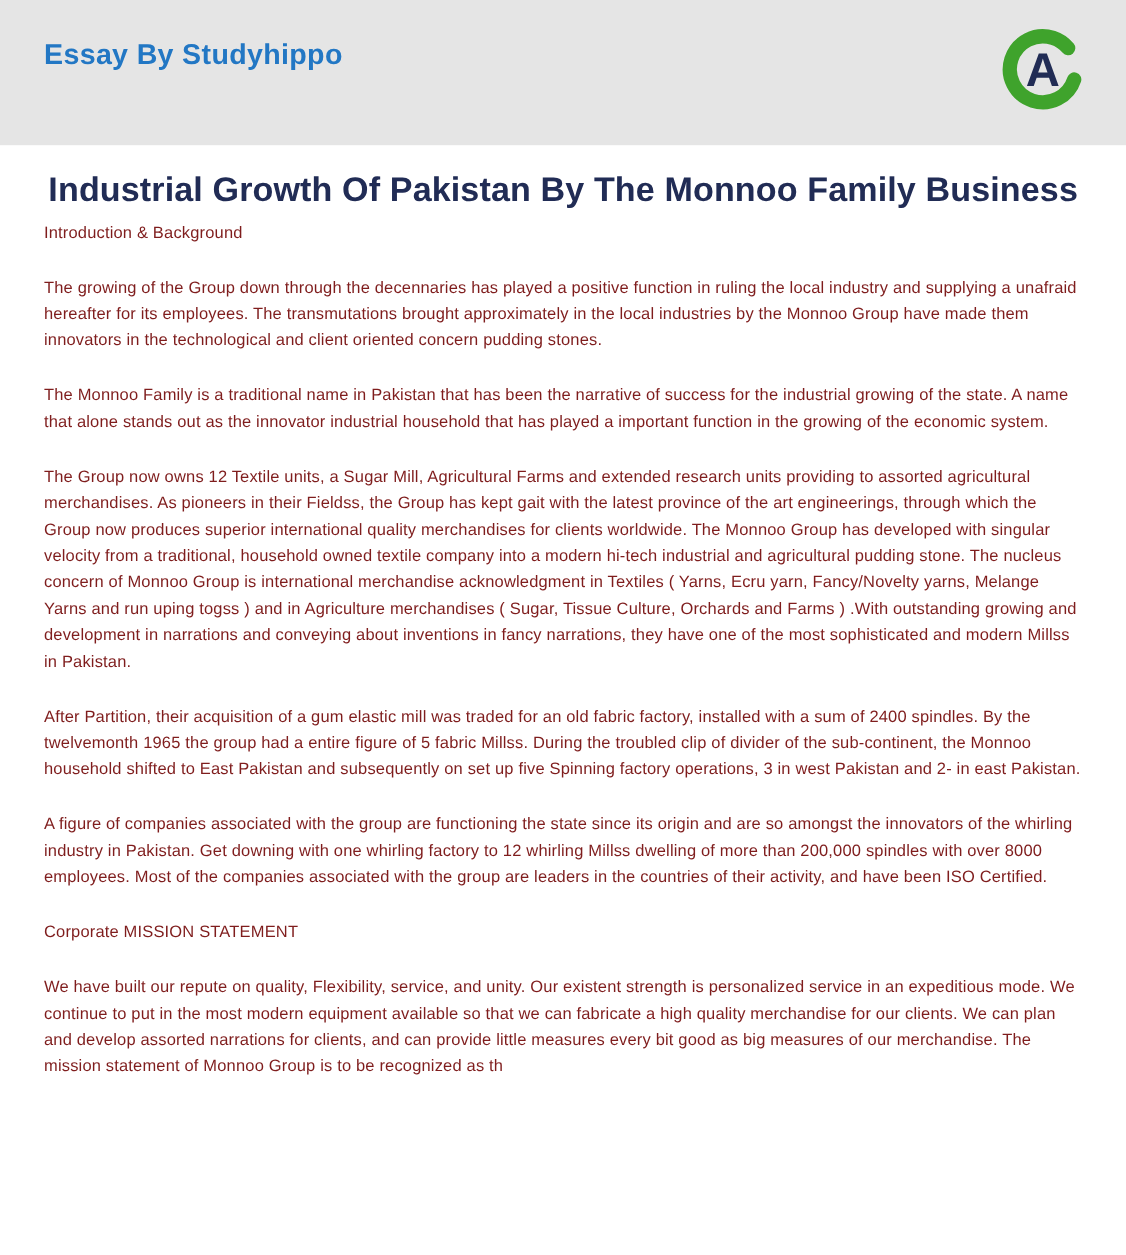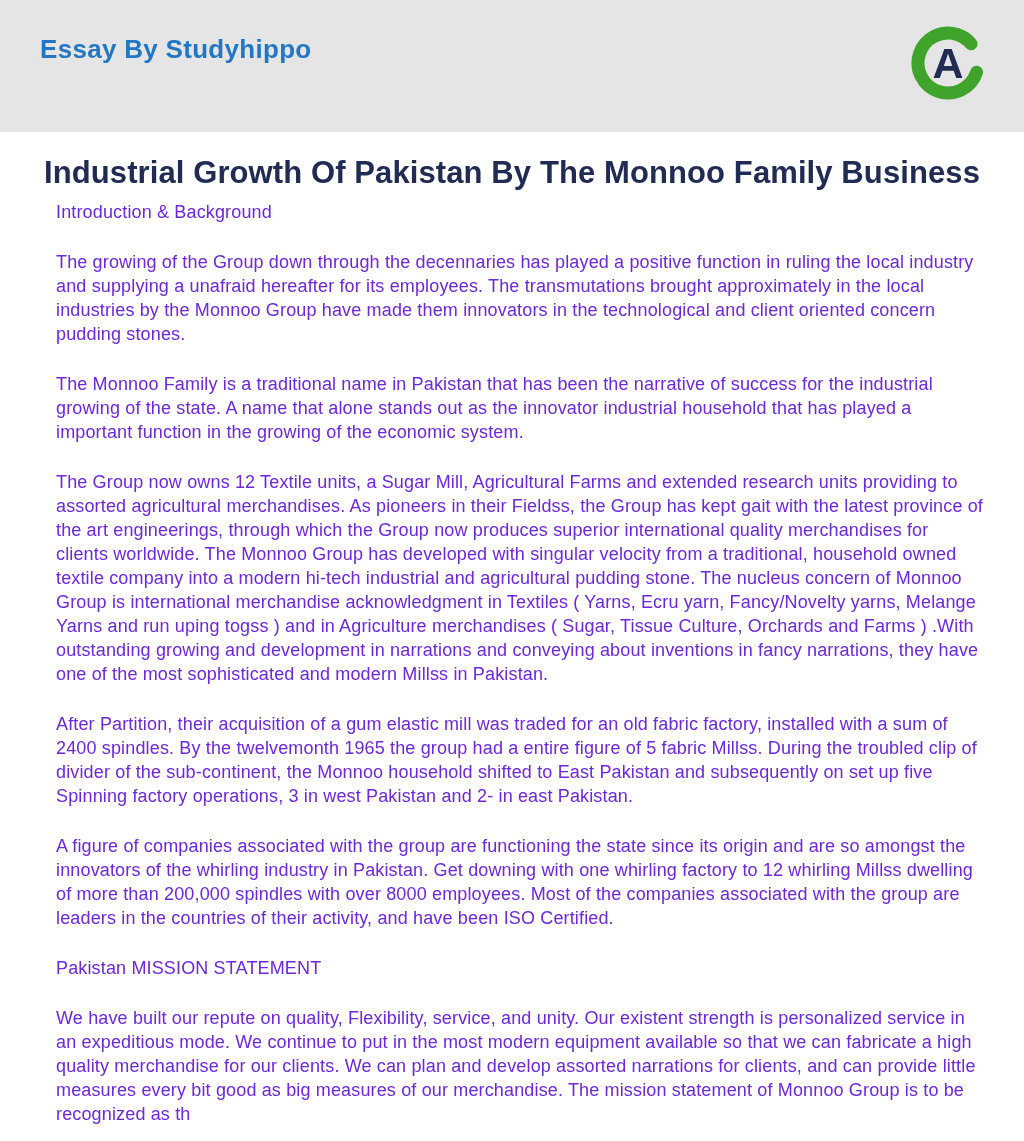--- a/index.html
+++ b/index.html
@@ -51,27 +51,26 @@
     color: #212c55;
     font-size: 31px;
     line-height: 1.13;
     font-weight: 800;
     letter-spacing: 0.1px;
     max-width: 960px;
     margin-bottom: 10px;
     text-align: center;
   }
   .essay-content p {
-    color: #6d28d9;
-    font-size: 18px;
+    color: #7f1d1d;
+    font-size: 15px;
     line-height: 24px;
     letter-spacing: 0.15px;
     margin-bottom: 26px;
     max-width: 952px;
-    margin-left: 16px;
   }
 </style>
 </head>
 <body>
 
 <header class="page-header">
   <div class="brand-title">Essay By Studyhippo</div>
   <div class="logo-wrap">
     <svg width="74" height="74" viewBox="0 0 74 74">
 
@@ -83,15 +82,15 @@
 
 <main class="essay-content">
   <h1 class="essay-title">Industrial Growth Of Pakistan By The Monnoo Family Business</h1>
 
   <p>Introduction &amp; Background</p>
   <p>The growing of the Group down through the decennaries has played a positive function in ruling the local industry and supplying a unafraid hereafter for its employees. The transmutations brought approximately in the local industries by the Monnoo Group have made them innovators in the technological and client oriented concern pudding stones.</p>
   <p>The Monnoo Family is a traditional name in Pakistan that has been the narrative of success for the industrial growing of the state. A name that alone stands out as the innovator industrial household that has played a important function in the growing of the economic system.</p>
   <p>The Group now owns 12 Textile units, a Sugar Mill, Agricultural Farms and extended research units providing to assorted agricultural merchandises. As pioneers in their Fieldss, the Group has kept gait with the latest province of the art engineerings, through which the Group now produces superior international quality merchandises for clients worldwide. The Monnoo Group has developed with singular velocity from a traditional, household owned textile company into a modern hi-tech industrial and agricultural pudding stone. The nucleus concern of Monnoo Group is international merchandise acknowledgment in Textiles ( Yarns, Ecru yarn, Fancy/Novelty yarns, Melange Yarns and run uping togss ) and in Agriculture merchandises ( Sugar, Tissue Culture, Orchards and Farms ) .With outstanding growing and development in narrations and conveying about inventions in fancy narrations, they have one of the most sophisticated and modern Millss in Pakistan.</p>
   <p>After Partition, their acquisition of a gum elastic mill was traded for an old fabric factory, installed with a sum of 2400 spindles. By the twelvemonth 1965 the group had a entire figure of 5 fabric Millss. During the troubled clip of divider of the sub-continent, the Monnoo household shifted to East Pakistan and subsequently on set up five Spinning factory operations, 3 in west Pakistan and 2- in east Pakistan.</p>
   <p>A figure of companies associated with the group are functioning the state since its origin and are so amongst the innovators of the whirling industry in Pakistan. Get downing with one whirling factory to 12 whirling Millss dwelling of more than 200,000 spindles with over 8000 employees. Most of the companies associated with the group are leaders in the countries of their activity, and have been ISO Certified.</p>
-  <p>Pakistan MISSION STATEMENT</p>
+  <p>Corporate MISSION STATEMENT</p>
   <p>We have built our repute on quality, Flexibility, service, and unity. Our existent strength is personalized service in an expeditious mode. We continue to put in the most modern equipment available so that we can fabricate a high quality merchandise for our clients. We can plan and develop assorted narrations for clients, and can provide little measures every bit good as big measures of our merchandise. The mission statement of Monnoo Group is to be recognized as th</p>
 </main>
 
 </body></html>

